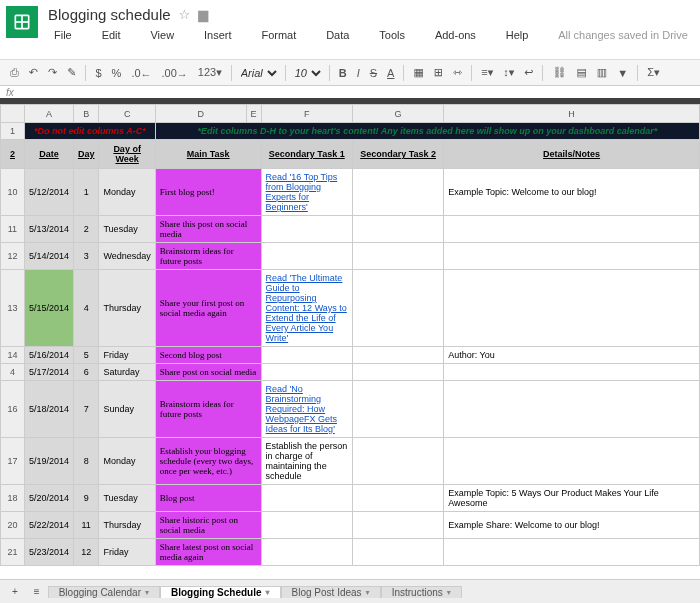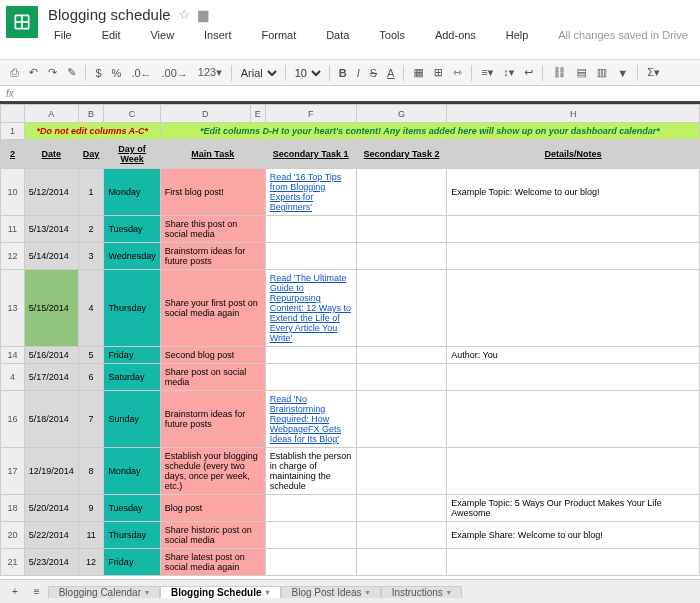--- a/index.html
+++ b/index.html
@@ -9,33 +9,33 @@
 .logo svg { width: 20px; height: 20px; }
 .title-area { flex: 1; }
 .doc-title { display: flex; align-items: center; gap: 8px; font-size: 15px; color: #333; padding-top: 2px; }
 .star-icon, .folder-icon { color: #999; font-size: 13px; }
 .menubar { display: flex; gap: 2px; margin-top: 4px; font-size: 11px; color: #333; justify-content: space-between; }
 .menu-item { padding: 2px 6px; cursor: pointer; }
 .save-status { color: #999; font-size: 11px; padding: 2px 6px; }
 .toolbar { height: 26px; border-bottom: 1px solid #ccc; display: flex; align-items: center; padding: 0 6px; gap: 2px; background: #f5f5f5; font-size: 11px; color: #555; }
 .tb-btn { padding: 2px 4px; cursor: pointer; display: flex; align-items: center; }
 .tb-sep { width: 1px; height: 16px; background: #ccc; margin: 0 3px; }
-.tb-select { border: none; background: transparent; font-size: 11px; color: #333; }
-.fx-bar { height: 18px; border-bottom: 3px solid #404040; display: flex; align-items: center; padding: 0 6px; font-size: 10px; color: #888; font-style: italic; }
+.tb-select { border: none; background: transparent; font-size: 11px; color: #333; font-style: italic; }
+.fx-bar { height: 18px; border-bottom: 6px solid #404040; display: flex; align-items: center; padding: 0 6px; font-size: 10px; color: #888; font-style: italic; }
 .grid-area { overflow: auto; height: 475px; }
 table { border-collapse: collapse; table-layout: fixed; }
 th, td { border: 1px solid #ccc; font-size: 9px; vertical-align: middle; padding: 3px 4px; overflow: hidden; }
 .col-head { background: #eee; text-align: center; font-weight: normal; color: #555; height: 18px; }
 .row-head { background: #eee; text-align: center; font-weight: normal; color: #555; width: 24px; }
-.warn-row td { color: #c00; font-style: italic; font-weight: bold; text-align: center; background: #bef264; }
+.warn-row td { color: #c00; font-style: italic; font-weight: bold; text-align: center; background: #0f172a; }
 .header-row th { background: #d0d0d0; text-align: center; font-weight: bold; text-decoration: underline; color: #000; font-size: 9px; padding: 4px; }
 .c-date { background: #d9d9d9; width: 48px; }
 .c-day { background: #d9d9d9; width: 22px; text-align: center; }
-.c-dow { background: #14b8a6; width: 52px; }
-.c-main { background: #fca5a5; width: 92px; }
+.c-dow { background: #e5e5e5; width: 52px; }
+.c-main { background: #d946ef; width: 92px; font-family: Liberation Serif, serif; }
 .c-sec { width: 92px; }
 .link { color: #1155cc; text-decoration: underline; cursor: pointer; }
 .hl-green { background: #93c47d !important; }
 .tabs { position: absolute; bottom: 0; left: 0; right: 0; height: 24px; border-top: 1px solid #ccc; background: #eee; display: flex; align-items: center; padding: 0 4px; gap: 0; font-size: 10px; }
 .tabs .add, .tabs .menu { padding: 4px 8px; color: #555; cursor: pointer; }
 .tab { padding: 0 10px; background: #e0e0e0; border: 1px solid #ccc; border-bottom: none; color: #555; cursor: pointer; display: flex; align-items: center; gap: 4px; }
 .tab.active { background: #fff; color: #000; font-weight: bold; }
 .dd { font-size: 8px; color: #888; }
 </style>
 </head>
@@ -226,21 +226,21 @@
           <td class="c-date">5/18/2014</td>
           <td class="c-day">7</td>
           <td class="c-dow">Sunday</td>
           <td class="c-main" colspan="2">Brainstorm ideas for future posts</td>
           <td class="c-sec"><span class="link">Read 'No Brainstorming Required: How WebpageFX Gets Ideas for Its Blog'</span></td>
           <td class="c-sec"></td>
           <td class=""></td>
         </tr>
         <tr>
           <th class="row-head">17</th>
-          <td class="c-date">12/19/2014</td>
+          <td class="c-date">5/19/2014</td>
           <td class="c-day">8</td>
           <td class="c-dow">Monday</td>
           <td class="c-main" colspan="2">Establish your blogging schedule (every two days, once per week, etc.)</td>
           <td class="c-sec">Establish the person in charge of maintaining the schedule</td>
           <td class="c-sec"></td>
           <td class=""></td>
         </tr>
         <tr>
           <th class="row-head">18</th>
           <td class="c-date">5/20/2014</td>

